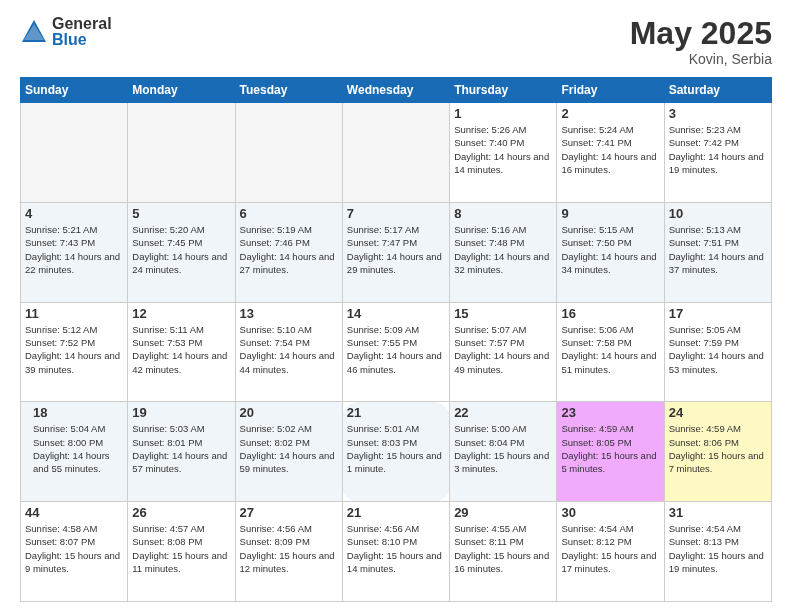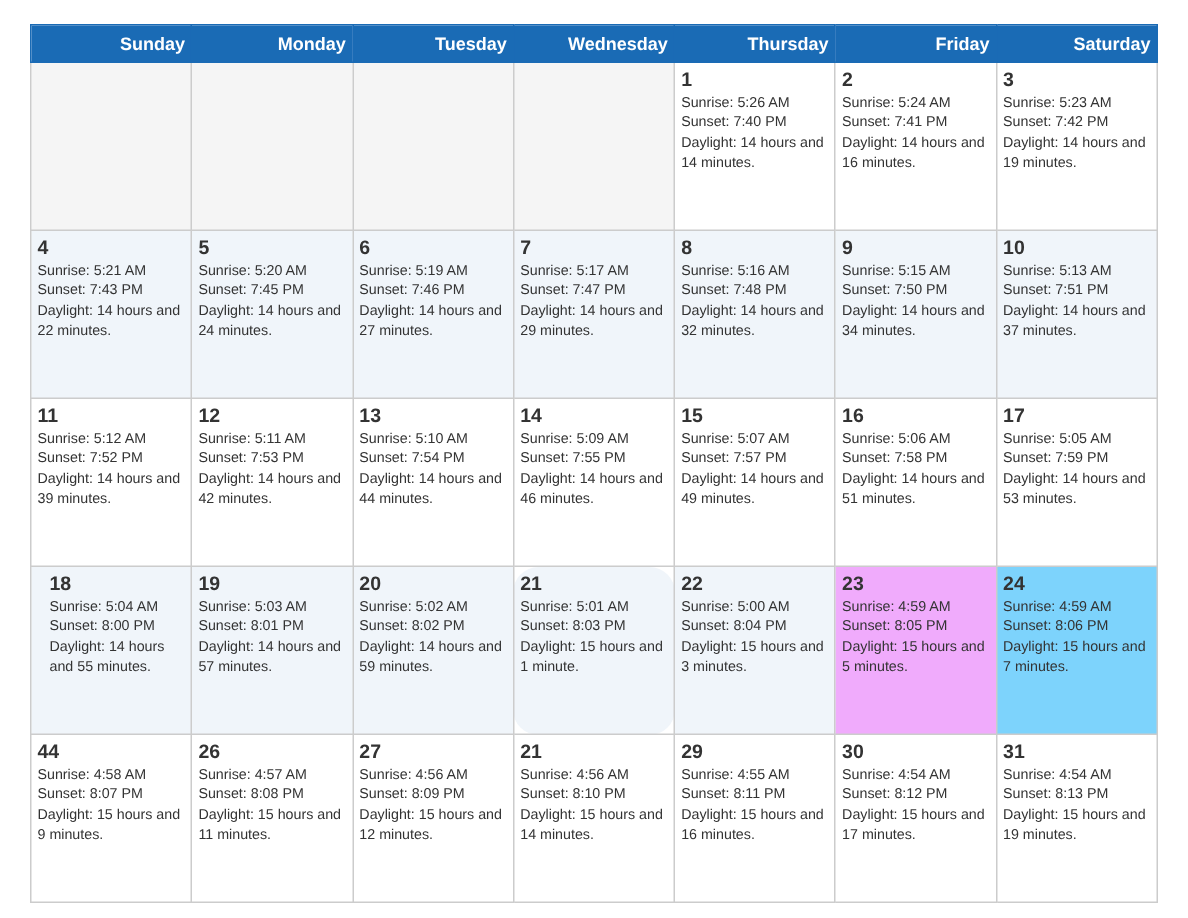--- a/index.html
+++ b/index.html
@@ -66,21 +66,21 @@
       border-collapse: collapse;
       width: 100%;
       table-layout: fixed;
     }
     .calendar th {
       background: #1a6bb5;
       color: #fff;
       font-size: 12px;
       font-weight: bold;
       padding: 5px 4px;
-      text-align: right;
+      text-align: left;
       border: 1px solid #1a6bb5;
     }
     .calendar td {
       border: 1px solid #ccc;
       vertical-align: top;
       padding: 3px 4px;
       font-size: 10px;
       color: #333;
       background: #fff;
       height: 88px;
@@ -101,20 +101,36 @@
     .day-info {
       font-size: 9.5px;
       color: #333;
       line-height: 1.4;
     }
   </style>
 </head>
 <body>
 
 <div class="page">
+  <div class="header">
+    <div class="logo">
+      <svg class="logo-icon" viewBox="0 0 28 28" xmlns="http://www.w3.org/2000/svg">
+        <polygon points="14,2 26,24 2,24" fill="#1a6bb5"></polygon>
+        <polygon points="14,6 24,22 4,22" fill="#fff" opacity="0.3"></polygon>
+      </svg>
+      <div class="logo-text">
+        <span class="logo-general">General</span>
+        <span class="logo-blue">Blue</span>
+      </div>
+    </div>
+    <div class="title-area">
+      <div class="month-title">May 2025</div>
+      <div class="location">Kovin, Serbia</div>
+    </div>
+  </div>
 
   <table class="calendar">
     <thead>
       <tr>
       <th>Sunday</th>
           <th>Monday</th>
           <th>Tuesday</th>
           <th>Wednesday</th>
           <th>Thursday</th>
           <th>Friday</th>
@@ -218,21 +234,21 @@
             <div class="day-info">Sunrise: 5:01 AM<br>Sunset: 8:03 PM<br>Daylight: 15 hours and 1 minute.</div>
           </td>
           <td style="background: rgb(240, 245, 250);">
             <span class="day-number">22</span>
             <div class="day-info">Sunrise: 5:00 AM<br>Sunset: 8:04 PM<br>Daylight: 15 hours and 3 minutes.</div>
           </td>
           <td style="background: #f0abfc;">
             <span class="day-number">23</span>
             <div class="day-info">Sunrise: 4:59 AM<br>Sunset: 8:05 PM<br>Daylight: 15 hours and 5 minutes.</div>
           </td>
-          <td style="background: #7dd3fc; margin-left: 32px;">
+          <td style="background: #fef9c3; margin-left: 32px;">
             <span class="day-number">24</span>
             <div class="day-info">Sunrise: 4:59 AM<br>Sunset: 8:06 PM<br>Daylight: 15 hours and 7 minutes.</div>
           </td>
         </tr>
         <tr>
           <td>
             <span class="day-number">44</span>
             <div class="day-info">Sunrise: 4:58 AM<br>Sunset: 8:07 PM<br>Daylight: 15 hours and 9 minutes.</div>
           </td>
           <td>

